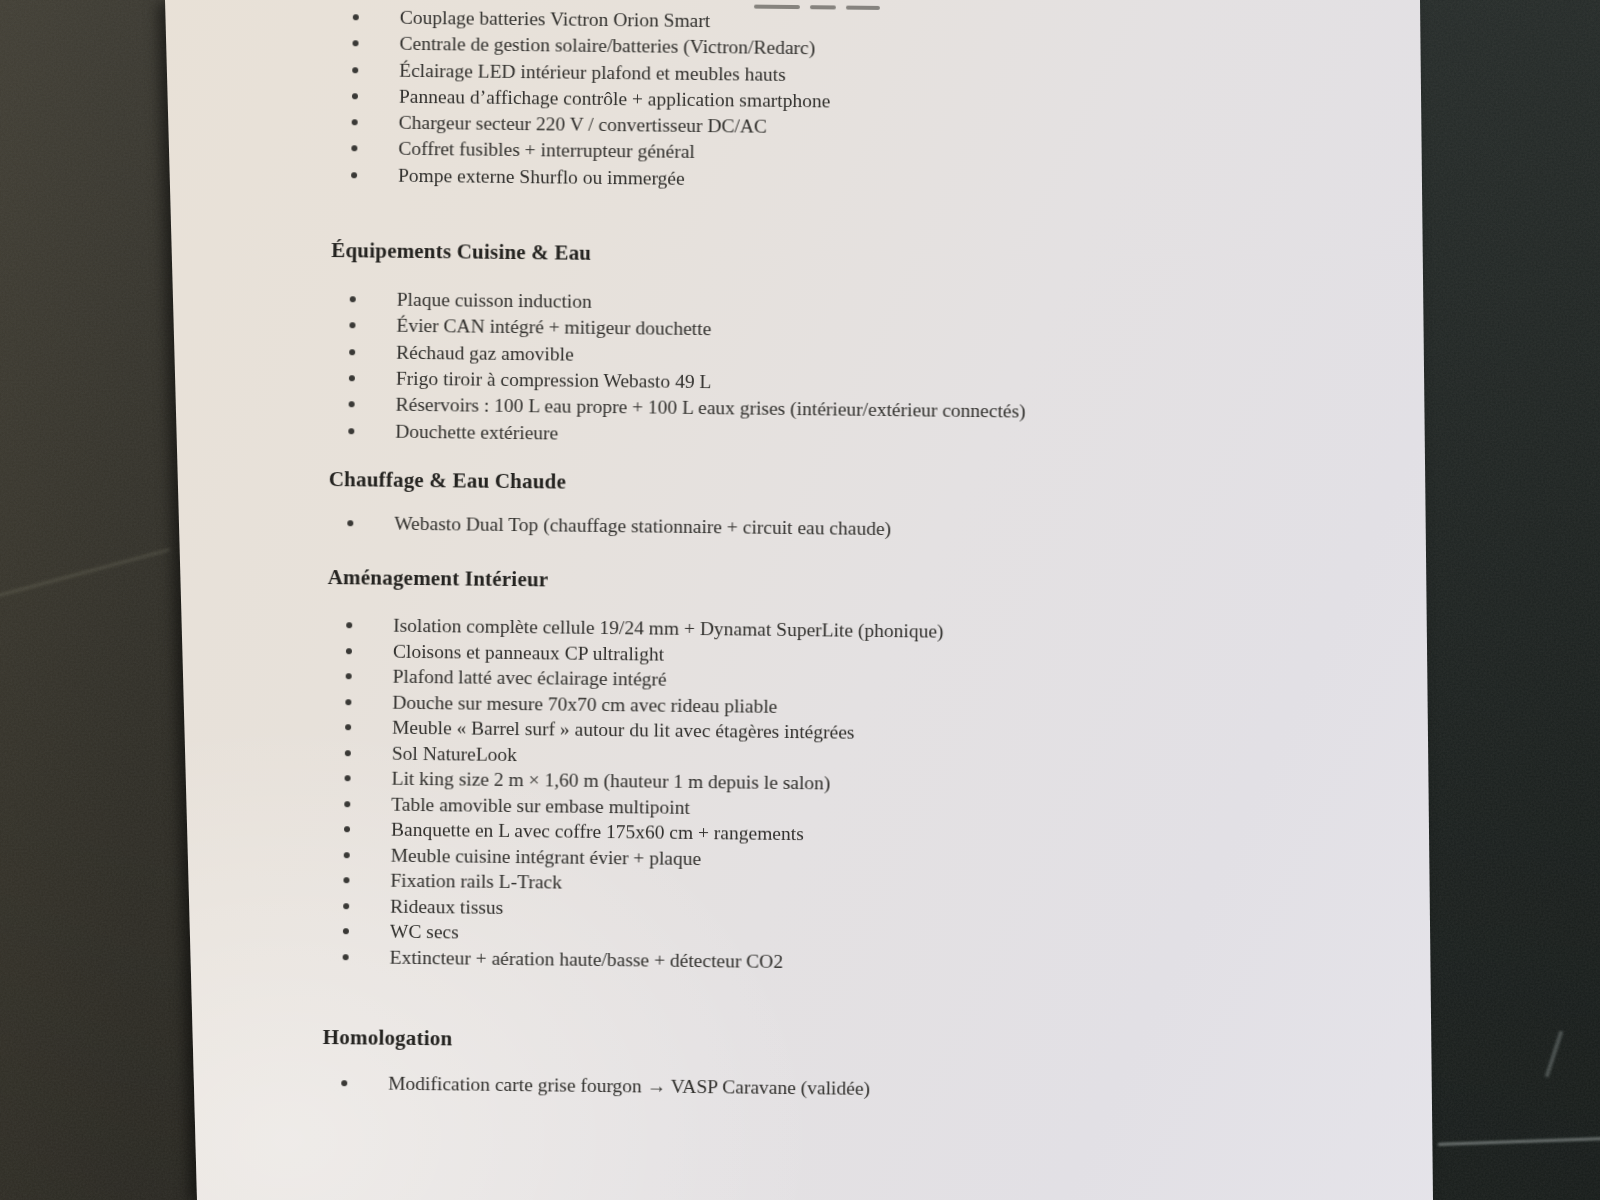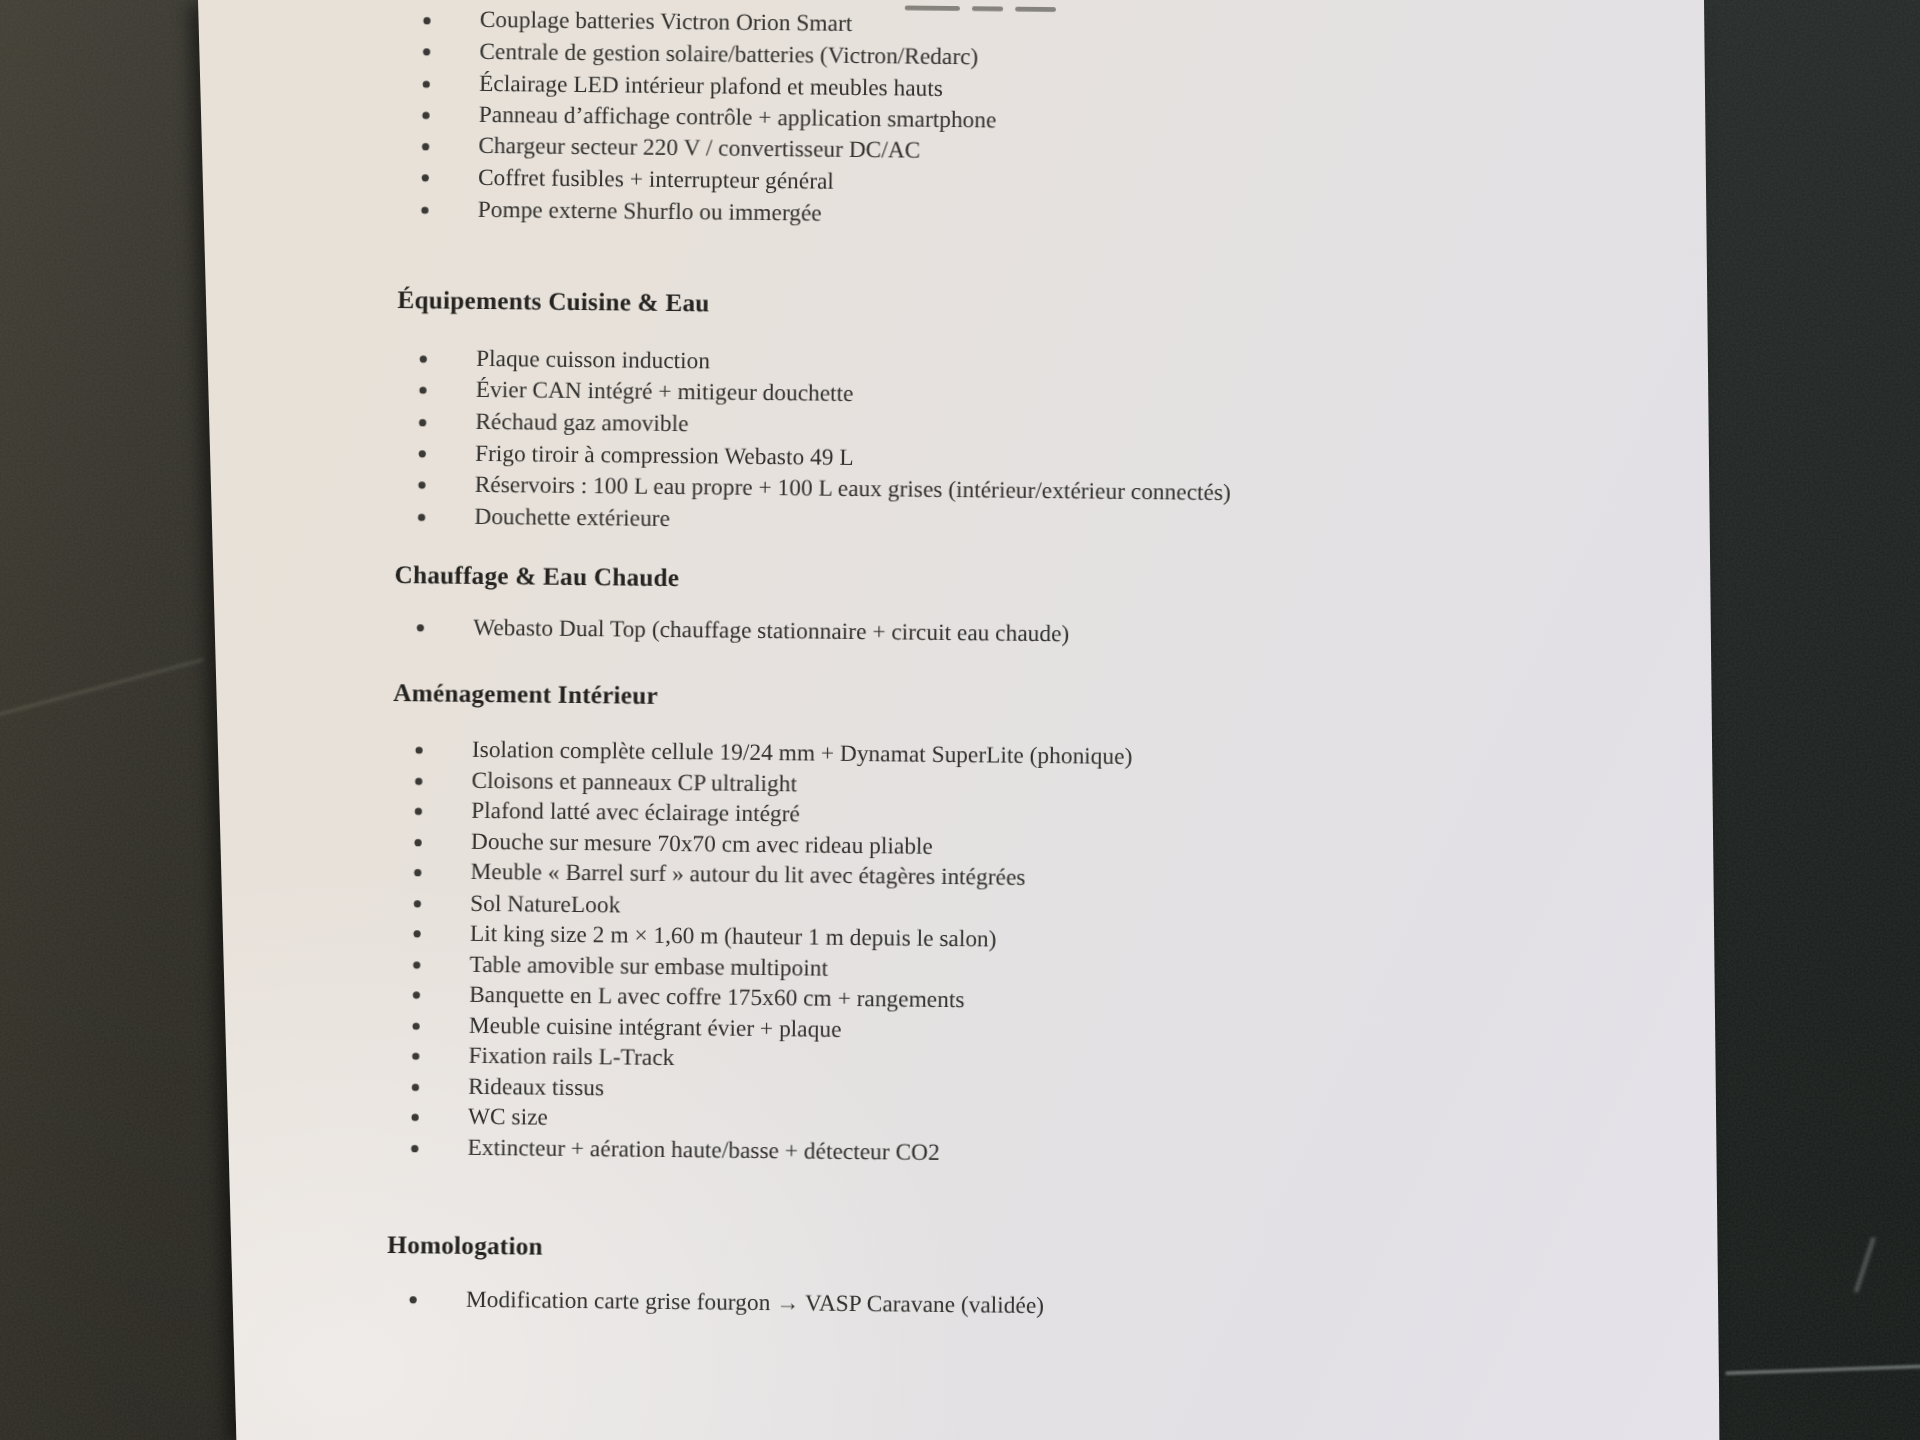--- a/index.html
+++ b/index.html
@@ -208,21 +208,21 @@
           <li><span class="bullet"></span><span>Plafond latté avec éclairage intégré</span></li>
           <li><span class="bullet"></span><span>Douche sur mesure 70x70 cm avec rideau pliable</span></li>
           <li><span class="bullet"></span><span>Meuble « Barrel surf » autour du lit avec étagères intégrées</span></li>
           <li><span class="bullet"></span><span>Sol NatureLook</span></li>
           <li><span class="bullet"></span><span>Lit king size 2 m × 1,60 m (hauteur 1 m depuis le salon)</span></li>
           <li><span class="bullet"></span><span>Table amovible sur embase multipoint</span></li>
           <li><span class="bullet"></span><span>Banquette en L avec coffre 175x60 cm + rangements</span></li>
           <li><span class="bullet"></span><span>Meuble cuisine intégrant évier + plaque</span></li>
           <li><span class="bullet"></span><span>Fixation rails L-Track</span></li>
           <li><span class="bullet"></span><span>Rideaux tissus</span></li>
-          <li><span class="bullet"></span><span>WC size</span></li>
+          <li><span class="bullet"></span><span>WC secs</span></li>
           <li><span class="bullet"></span><span>Extincteur + aération haute/basse + détecteur CO2</span></li>
         </ul>
       </div>
       <div class="section sec-4">
         <h2>Homologation</h2>
         <ul>
           <li><span class="bullet"></span><span>Modification carte grise fourgon → VASP Caravane (validée)</span></li>
         </ul>
       </div>
     </div>

